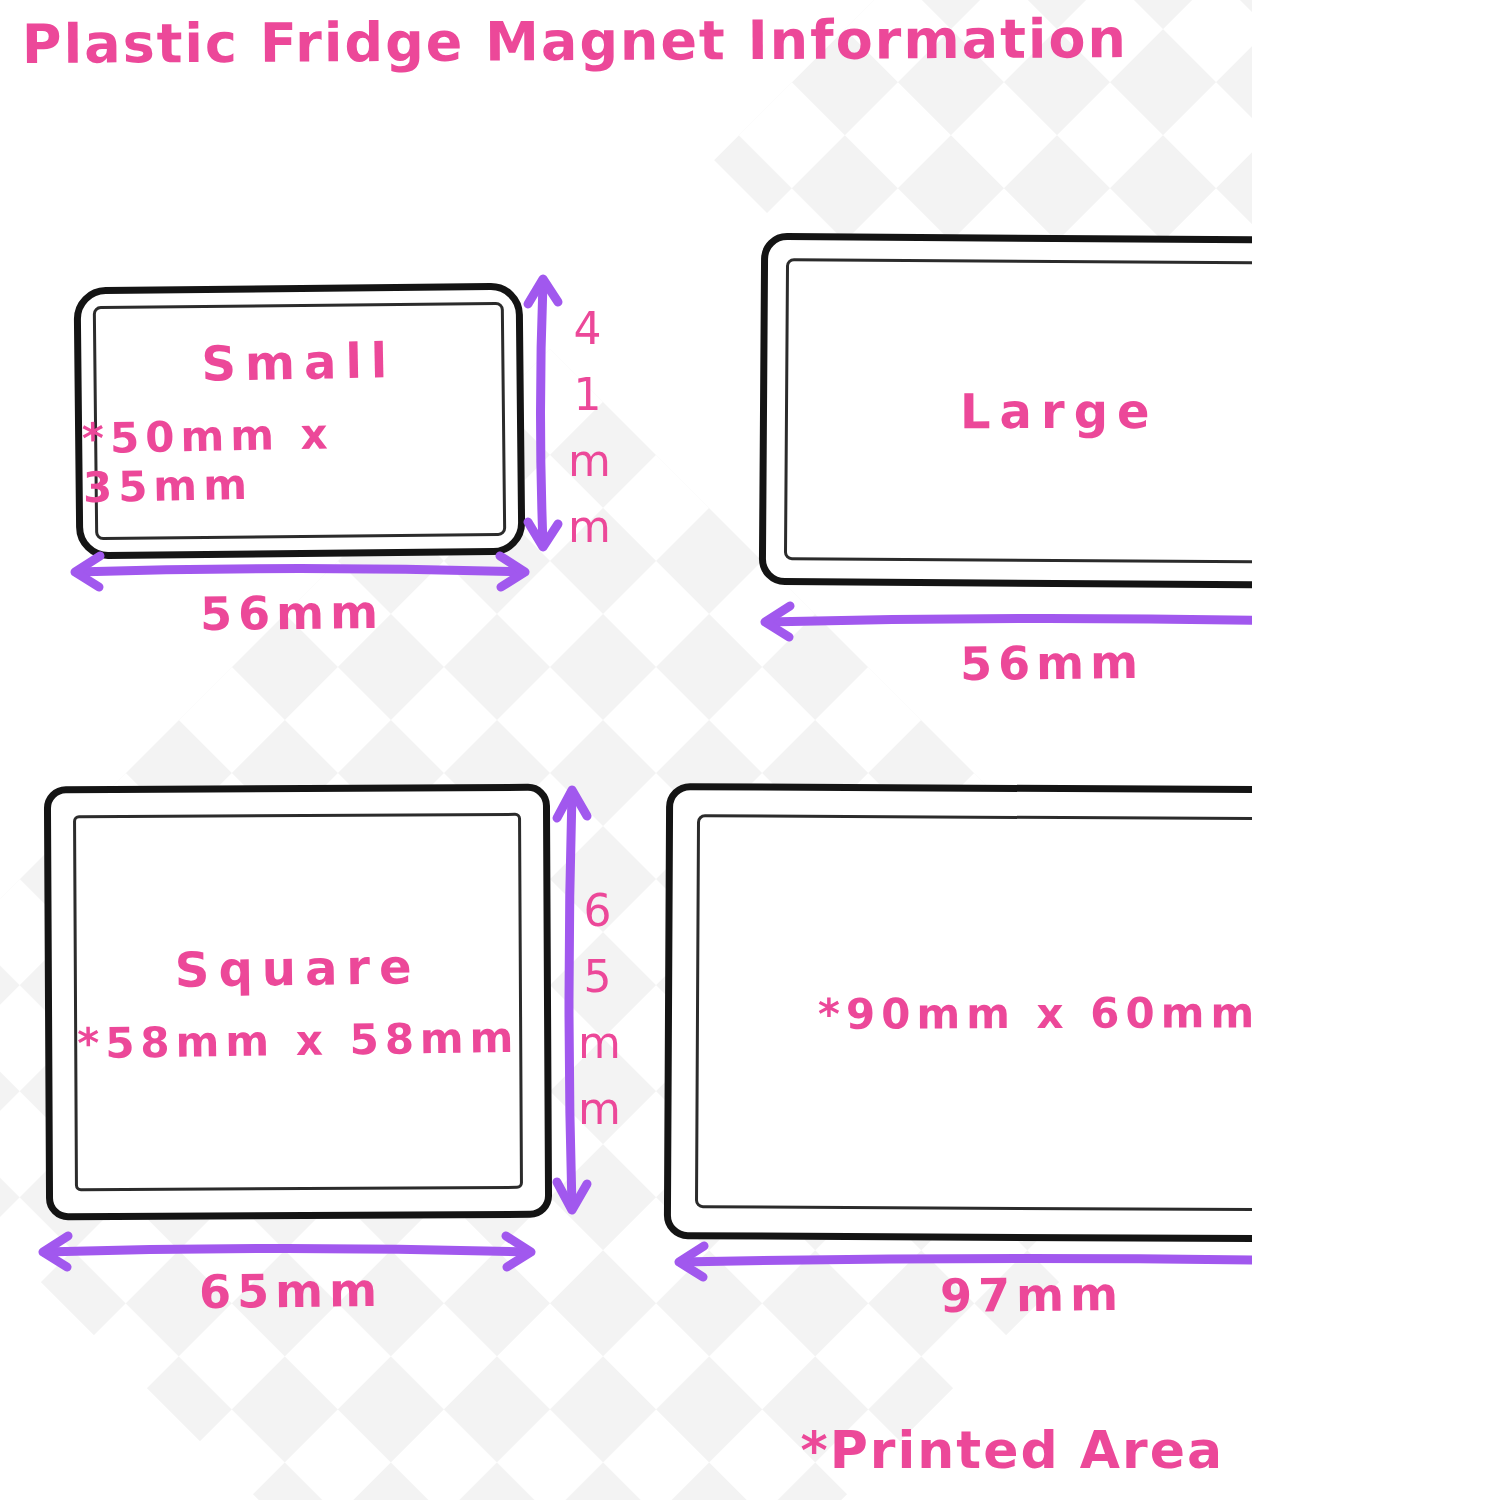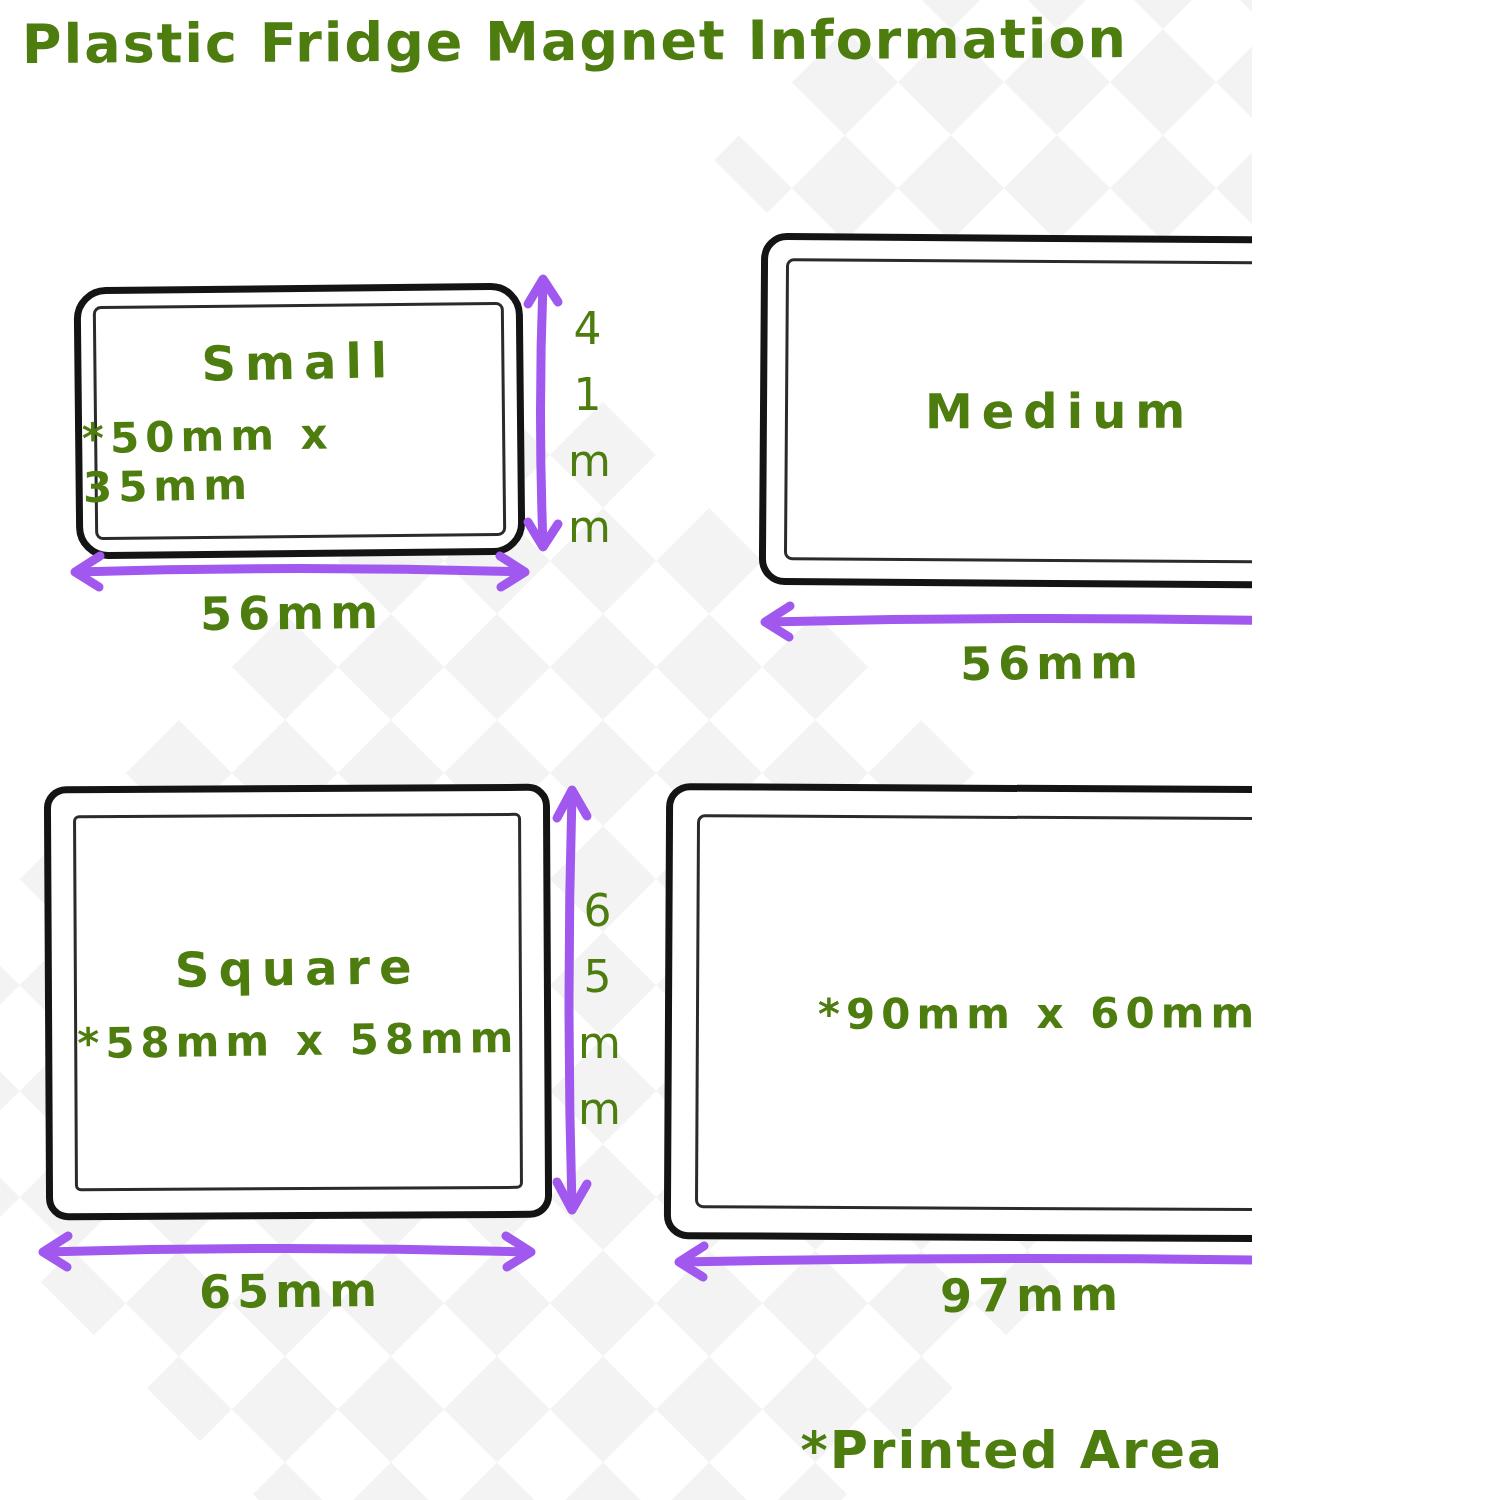--- a/index.html
+++ b/index.html
@@ -1,18 +1,18 @@
 <!DOCTYPE html>
 <html><head>
 <meta charset="utf-8">
 <style>
   html,body { margin:0; padding:0; background:#fff; }
   .page {
     position:relative; width:1252px; height:1500px; overflow:hidden;
-    background:#ffffff; font-family:"DejaVu Sans", sans-serif; color:#4d7c0f;
+    background:#ffffff; font-family:"DejaVu Sans", sans-serif; color:#ec4899;
   }
   
   .wm {
     position:absolute;
     background-image: repeating-conic-gradient(#f3f3f3 0% 25%, transparent 0% 50%);
     background-size:150px 150px;
     transform:rotate(45deg);
   }
   .wm1 { left:830px; top:-120px; width:560px; height:560px; }
   .wm2 { left:40px;  top:560px;  width:1020px; height:1020px; }
@@ -99,21 +99,21 @@
   <svg class="arrow" style="left:62px; top:540px;" width="476" height="56" viewBox="0 0 476 56">
     <path d="M14 32 Q238 25 462 32"></path>
     <path d="M38 16 L13 32 L37 47"></path>
     <path d="M438 16 L463 32 L439 47"></path>
   </svg>
   <div class="wlabel wl-small">56mm</div>
 
   <div class="plate medium-plate">
     <div class="plate-inner"></div>
     <div class="plate-text">
-      <div class="mname">Medium</div>
+      <div class="mname">Large</div>
     </div>
   </div>
   <svg class="arrow" style="left:1352px; top:224px;" width="56" height="358" viewBox="0 0 56 358">
     <path d="M28 14 Q23 179 28 344"></path>
     <path d="M13 38 L28 11 L43 36"></path>
     <path d="M13 320 L28 347 L43 322"></path>
   </svg>
   <div class="vlabel vl-medium">41mm</div>
   <svg class="arrow" style="left:752px; top:590px;" width="592" height="56" viewBox="0 0 592 56">
     <path d="M14 32 Q296 25 578 32"></path>

